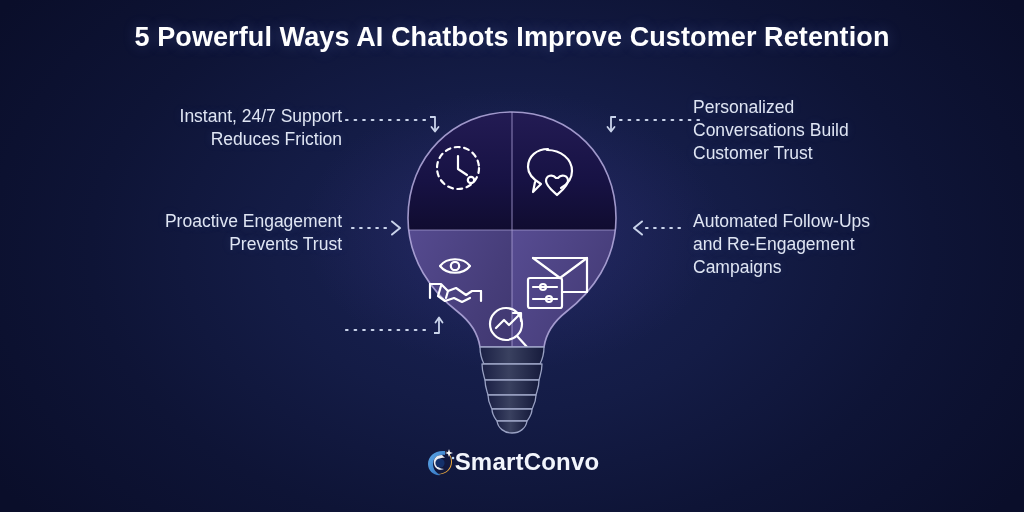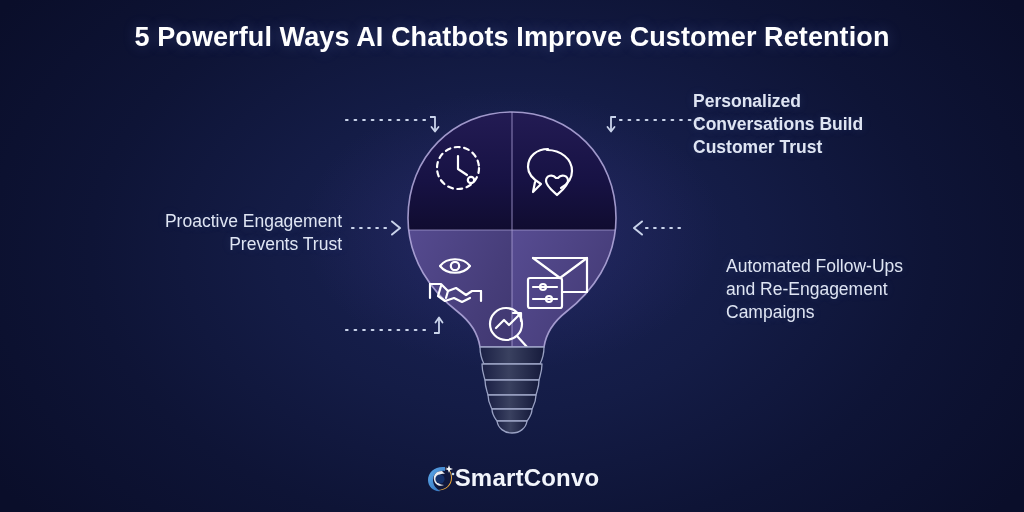--- a/index.html
+++ b/index.html
@@ -34,45 +34,47 @@
     color:#dfe5f3;font-weight:400;
     text-shadow:0 0 10px rgba(120,150,230,.18);
     white-space:pre-line;
   }
   .label.r{text-align:right;}
   .label.l{text-align:left;}
 
   .lbl-1{right:682px;top:105px;}
   .lbl-2{right:682px;top:210px;}
   .lbl-3{right:682px;top:318px;}
-  .lbl-4{left:693px;top:90px;font-weight:bold;}
-  .lbl-5{left:726px;top:210px;margin-top:45px;}
+  .lbl-4{left:693px;top:96px;}
+  .lbl-5{left:693px;top:210px;}
 
   
   .conn{position:absolute;}
 
   
   #bulb{position:absolute;left:396px;top:106px;width:232px;height:330px;}
 
   
   .logo{
-    position:absolute;left:0;top:462px;width:1024px;
+    position:absolute;left:0;top:446px;width:1024px;
     display:flex;align-items:center;justify-content:center;
   }
   .logo-text{
     font-size:24px;font-weight:bold;color:#f2f5fc;letter-spacing:.2px;
   }
 </style>
 </head>
 <body>
 
 <div id="stage">
 
   <div class="title">5 Powerful Ways AI Chatbots Improve Customer Retention</div>
 
+  <div class="label r lbl-1">Instant, 24/7 Support
+Reduces Friction</div>
   <div class="label r lbl-2">Proactive Engagement
 Prevents Trust</div>
 
   <div class="label l lbl-4">Personalized
 Conversations Build
 Customer Trust</div>
   <div class="label l lbl-5">Automated Follow-Ups
 and Re-Engagement
 Campaigns</div>
 

